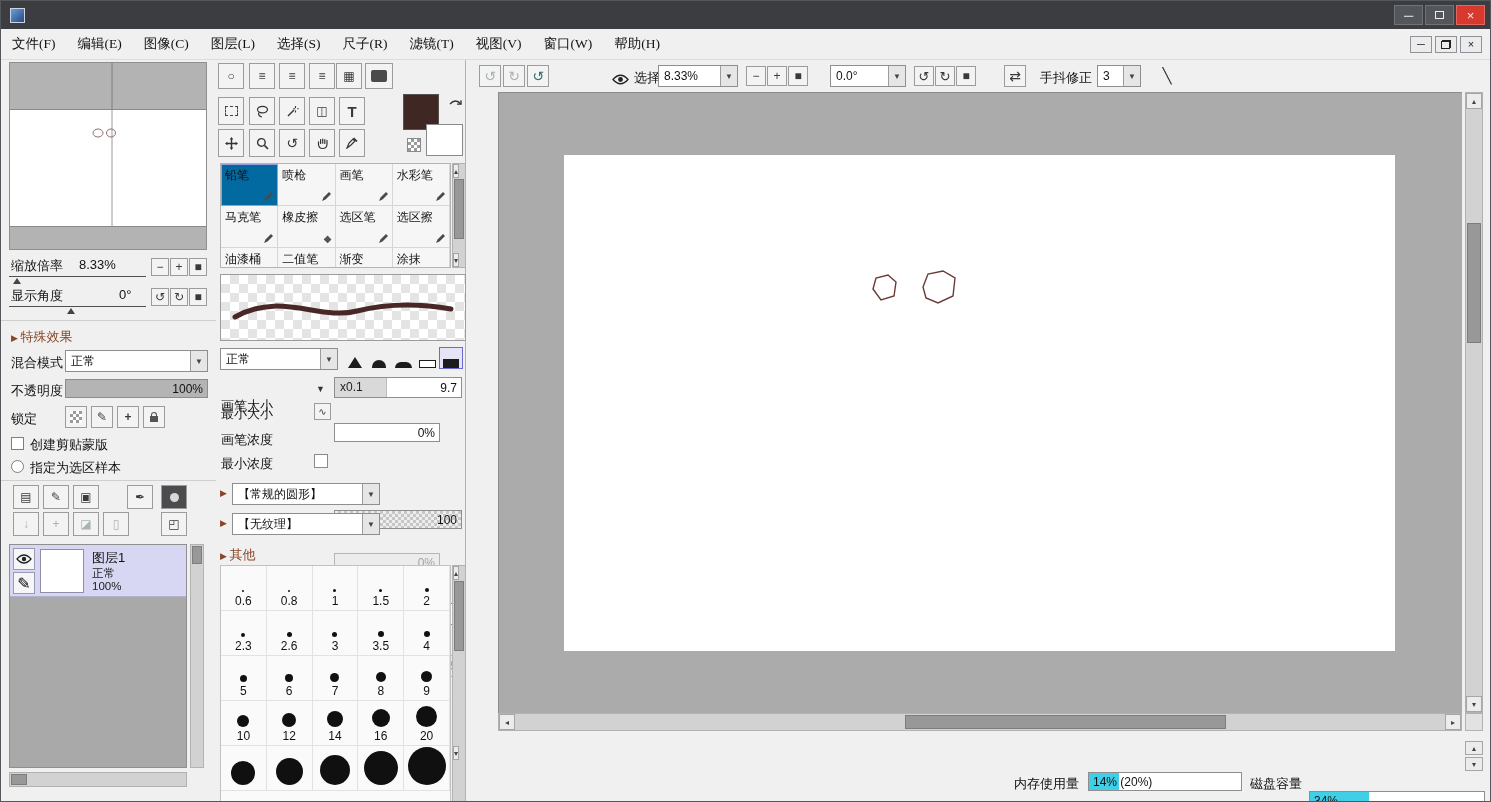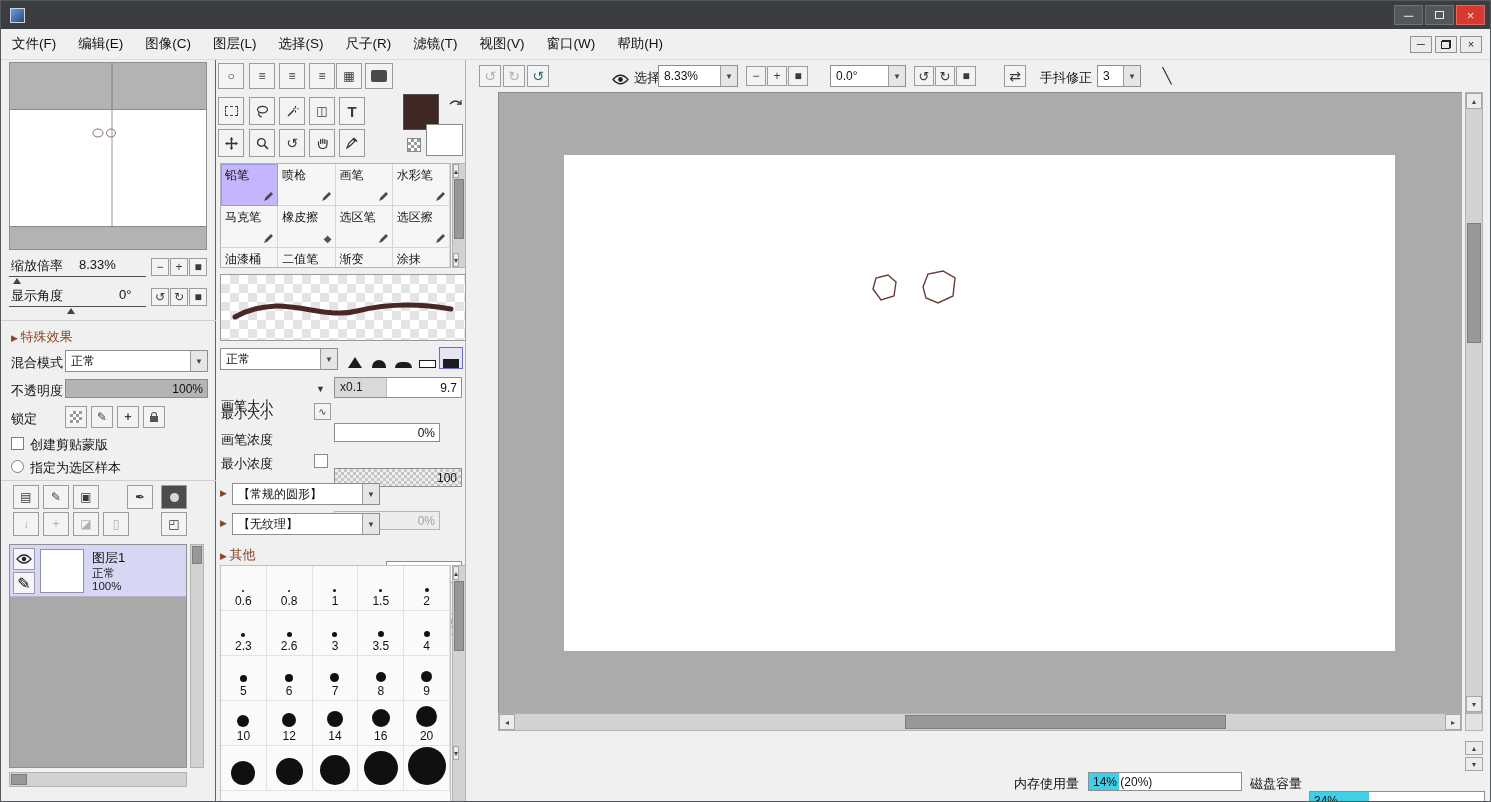--- a/index.html
+++ b/index.html
@@ -9,59 +9,59 @@
   
   #titlebar{left:0;top:0;width:100%;height:28px;background:#3b3d41;display:flex;align-items:center;}
   #app-icon{width:15px;height:15px;margin:0 8px 0 9px;border:1px solid #ccd4e2;background:linear-gradient(135deg,#6a9ede,#27497d);}
   #title-text{color:#fff;font-size:13.5px;white-space:nowrap;}
   #win-btns{margin-left:auto;display:flex;gap:2px;padding-right:5px;}
   .win-btn{width:29px;height:20px;display:flex;align-items:center;justify-content:center;background:#53565a;border:1px solid #6f7277;color:#eee;font-size:13px;cursor:default;}
   .win-btn.close{background:#d8392f;border-color:#e2675e;}
   .maxi-glyph{width:9px;height:8px;border:1.5px solid #eee;display:inline-block;}
   
   #menubar{left:0;top:28px;width:100%;height:31px;background:#f0f0f0;border-bottom:1px solid #dcdcdc;display:flex;align-items:center;}
-  .menu-item{padding:0 11px;font-size:13.5px;color:#111;height:100%;display:flex;align-items:center;}
+  .menu-item{padding:0 11px;font-size:13.5px;color:#111;height:100%;display:flex;align-items:center;font-family:Liberation Serif, serif;}
   #mdi-btns{margin-left:auto;display:flex;gap:3px;padding-right:8px;}
   .mdi-btn{width:22px;height:17px;background:#ececec;border:1px solid #8f9296;display:flex;align-items:center;justify-content:center;font-size:11px;color:#222;}
   .restore-glyph{position:relative;width:10px;height:9px;display:inline-block;}
   .restore-glyph:before{content:"";position:absolute;right:0;top:0;width:7px;height:6px;border:1px solid #222;}
   .restore-glyph:after{content:"";position:absolute;left:0;bottom:0;width:7px;height:6px;border:1px solid #222;background:#ececec;}
   
   .tbtn{background:#f3f3f3;border:1px solid #9c9c9c;display:flex;align-items:center;justify-content:center;color:#3a3a3a;font-size:12px;}
   .tbtn.grayed{color:#a9b4b2;}
   .tbtn.teal{color:#2e6f6f;}
   .combo{background:#fff;border:1px solid #8e8e8e;font-size:12px;color:#111;display:flex;align-items:center;padding-left:5px;overflow:hidden;white-space:nowrap;}
   .combo .dd{margin-left:auto;width:17px;align-self:stretch;background:#e6e6e6;border-left:1px solid #9c9c9c;display:flex;align-items:center;justify-content:center;font-size:8px;color:#444;flex:none;}
   .field{background:#fff;border:1px solid #8e8e8e;font-size:12px;color:#111;position:relative;}
   .field .rv{position:absolute;right:4px;top:50%;transform:translateY(-50%);}
   .field.dis{background:#ececec;color:#a4a4a4;border-color:#b6b6b6;}
   .lbl{font-size:13px;color:#111;white-space:nowrap;}
   .maroon{color:#8a4527;}
   .tri-up{width:0;height:0;border-left:4px solid transparent;border-right:4px solid transparent;border-bottom:6px solid #444;}
   .track{height:1px;background:#505050;}
   .checker{background-image:linear-gradient(45deg,#e4e4e4 25%,transparent 25%,transparent 75%,#e4e4e4 75%),linear-gradient(45deg,#e4e4e4 25%,transparent 25%,transparent 75%,#e4e4e4 75%);background-size:18px 18px;background-position:0 0,9px 9px;background-color:#fff;}
   .checker-s{background-image:linear-gradient(45deg,#9a9a9a 25%,transparent 25%,transparent 75%,#9a9a9a 75%),linear-gradient(45deg,#9a9a9a 25%,transparent 25%,transparent 75%,#9a9a9a 75%);background-size:6px 6px;background-position:0 0,3px 3px;background-color:#fff;}
-  .denspat{background-image:linear-gradient(45deg,#c6c6c6 25%,transparent 25%,transparent 75%,#c6c6c6 75%),linear-gradient(45deg,#c6c6c6 25%,transparent 25%,transparent 75%,#c6c6c6 75%);background-size:6px 6px;background-position:0 0,3px 3px;background-color:#eeeeee;}
-  
-  #left-panel{left:0;top:59px;width:221px;height:743px;background:#f0f0f0;border-right:7px solid #4d7c0f;}
+  .denspat{background-image:linear-gradient(45deg,#c6c6c6 25%,transparent 25%,transparent 75%,#c6c6c6 75%),linear-gradient(45deg,#c6c6c6 25%,transparent 25%,transparent 75%,#c6c6c6 75%);background-size:6px 6px;background-position:0 0,3px 3px;background-color:#eeeeee;margin-top:42px;}
+  
+  #left-panel{left:0;top:59px;width:221px;height:743px;background:#f0f0f0;border-right:3px solid #4d7c0f;}
   #mid-panel{left:215px;top:59px;width:250px;height:743px;background:#f0f0f0;border-right:1px solid #b2b2b2;}
   #canvas-region{left:465px;top:59px;width:1026px;height:743px;background:#f0f0f0;}
   
   #navigator{left:8px;top:2px;width:198px;height:188px;background:#b3b3b3;border:1px solid #8f8f8f;overflow:hidden;}
   #nav-canvas{position:absolute;left:0;top:46px;width:100%;height:118px;background:#fff;border-top:1px solid #8a8a8a;border-bottom:1px solid #8a8a8a;}
   
   .padlock{width:8px;height:6px;background:#555;position:relative;margin-top:4px;}
   .padlock:before{content:"";position:absolute;top:-4px;left:1px;width:4px;height:4px;border:1.5px solid #555;border-bottom:none;border-radius:3px 3px 0 0;}
   
   #layer-entry{background:#d7d7f3;border-bottom:1px solid #b2b2cf;}
   .mini-btn{background:#f6f6f8;border:1px solid #9a9ab0;display:flex;align-items:center;justify-content:center;}
   
   #tool-grid{display:grid;grid-template-columns:repeat(4,1fr);grid-auto-rows:42px;overflow:hidden;background:#f6f6f6;border:1px solid #b4b4b4;}
   .tool-cell{position:relative;border-right:1px solid #d6d6d6;border-bottom:1px solid #d6d6d6;}
-  .tool-cell.sel{background:#c4b5fd;outline:1px solid #9a9ade;outline-offset:-1px;}
+  .tool-cell.sel{background:#0369a1;outline:1px solid #9a9ade;outline-offset:-1px;}
   .tool-cell .tl{position:absolute;left:4px;top:3px;font-size:12px;color:#111;}
   .tool-cell .mi{position:absolute;right:3px;bottom:3px;}
   
   .tipshape{display:flex;align-items:flex-end;justify-content:center;width:22px;height:20px;}
   .tip-tri{width:0;height:0;border-left:7px solid transparent;border-right:7px solid transparent;border-bottom:11px solid #1c1c1c;}
   .tip-dome{width:14px;height:8px;background:#1c1c1c;border-radius:14px 14px 0 0;}
   .tip-dome2{width:17px;height:6px;background:#1c1c1c;border-radius:9px 9px 0 0;}
   .tip-flat-o{width:17px;height:8px;border:1.5px solid #1c1c1c;background:#fff;}
   .tip-flat{width:16px;height:9px;background:#1c1c1c;}
   .tip-sel{outline:1px solid #6a6ad0;background:#e4e4f6;}

